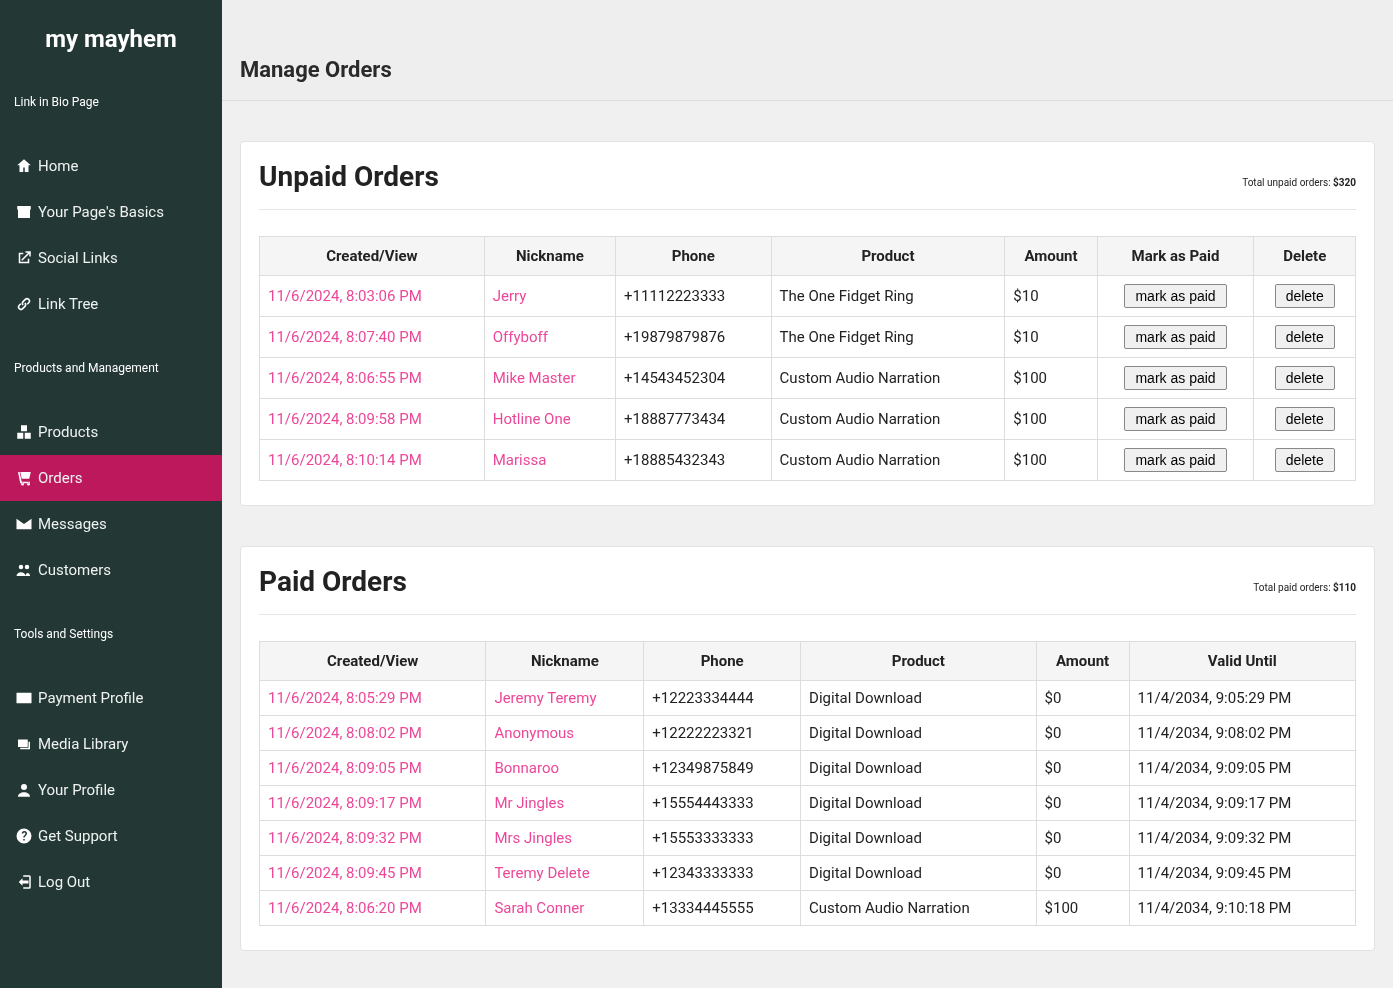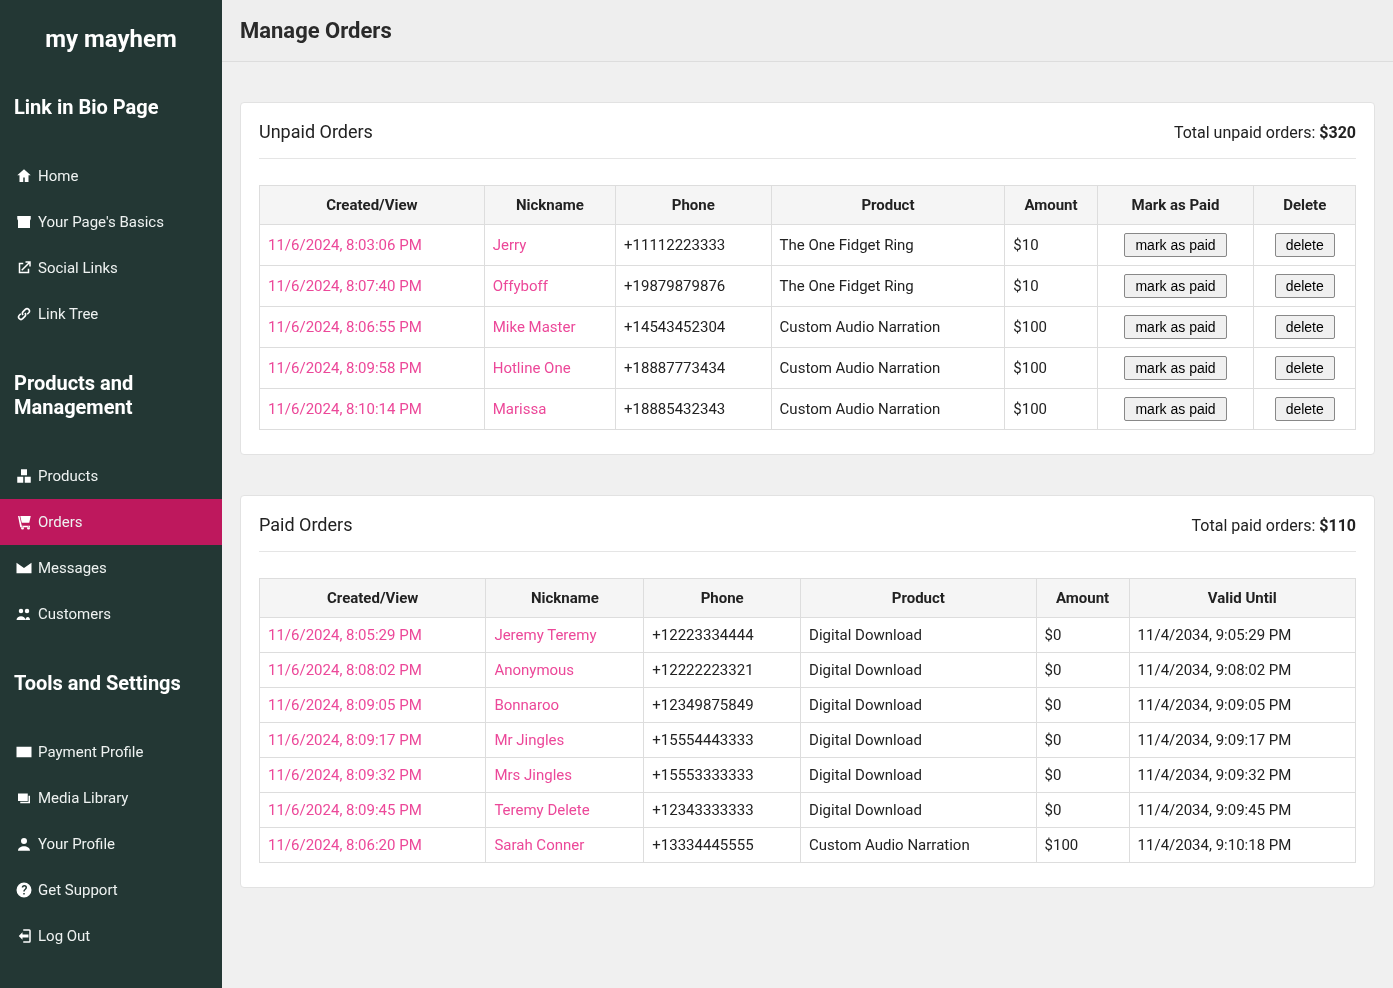--- a/index.html
+++ b/index.html
@@ -17,22 +17,22 @@
       flex-shrink: 0;
       padding-bottom: 20px;
     }
     .brand-title {
       font-size: 24px;
       font-weight: 700;
       padding: 25px 0 30px;
       text-align: center;
     }
     .nav-section-header {
-      font-size: 20px;
-      font-weight: 700;
+      font-size: 12px;
+      font-weight: 400;
       padding: 12px 14px;
     }
     .nav-item {
       display: flex;
       align-items: center;
       gap: 4px;
       padding: 13px 14px;
       cursor: pointer;
       font-size: 15px;
       color: #eef2f1;
@@ -55,20 +55,21 @@
     }
     .topbar {
       background: #eeeeee;
       border-bottom: 1px solid #ddd;
       padding: 18px 18px;
     }
     .page-title {
       font-size: 22px;
       font-weight: 700;
       color: #2a2a2a;
+      margin-top: 39px;
     }
     .content {
       padding: 40px 18px;
       display: flex;
       flex-direction: column;
       gap: 40px;
     }
     .card {
       background: #fff;
       border: 1px solid #e2e2e2;
@@ -77,25 +78,25 @@
     }
     .card-header {
       display: flex;
       justify-content: space-between;
       align-items: baseline;
       border-bottom: 1px solid #e5e5e5;
       padding-bottom: 16px;
       margin-bottom: 26px;
     }
     .card-title {
-      font-size: 18px;
-      font-weight: 400;
+      font-size: 28px;
+      font-weight: 700;
     }
     .card-total {
-      font-size: 16px;
+      font-size: 10px;
     }
     .card-total .amount { font-weight: 700; }
     table {
       width: 100%;
       border-collapse: collapse;
       font-size: 15px;
       padding-left: 44px;
     }
     th {
       background: #f5f5f5;

